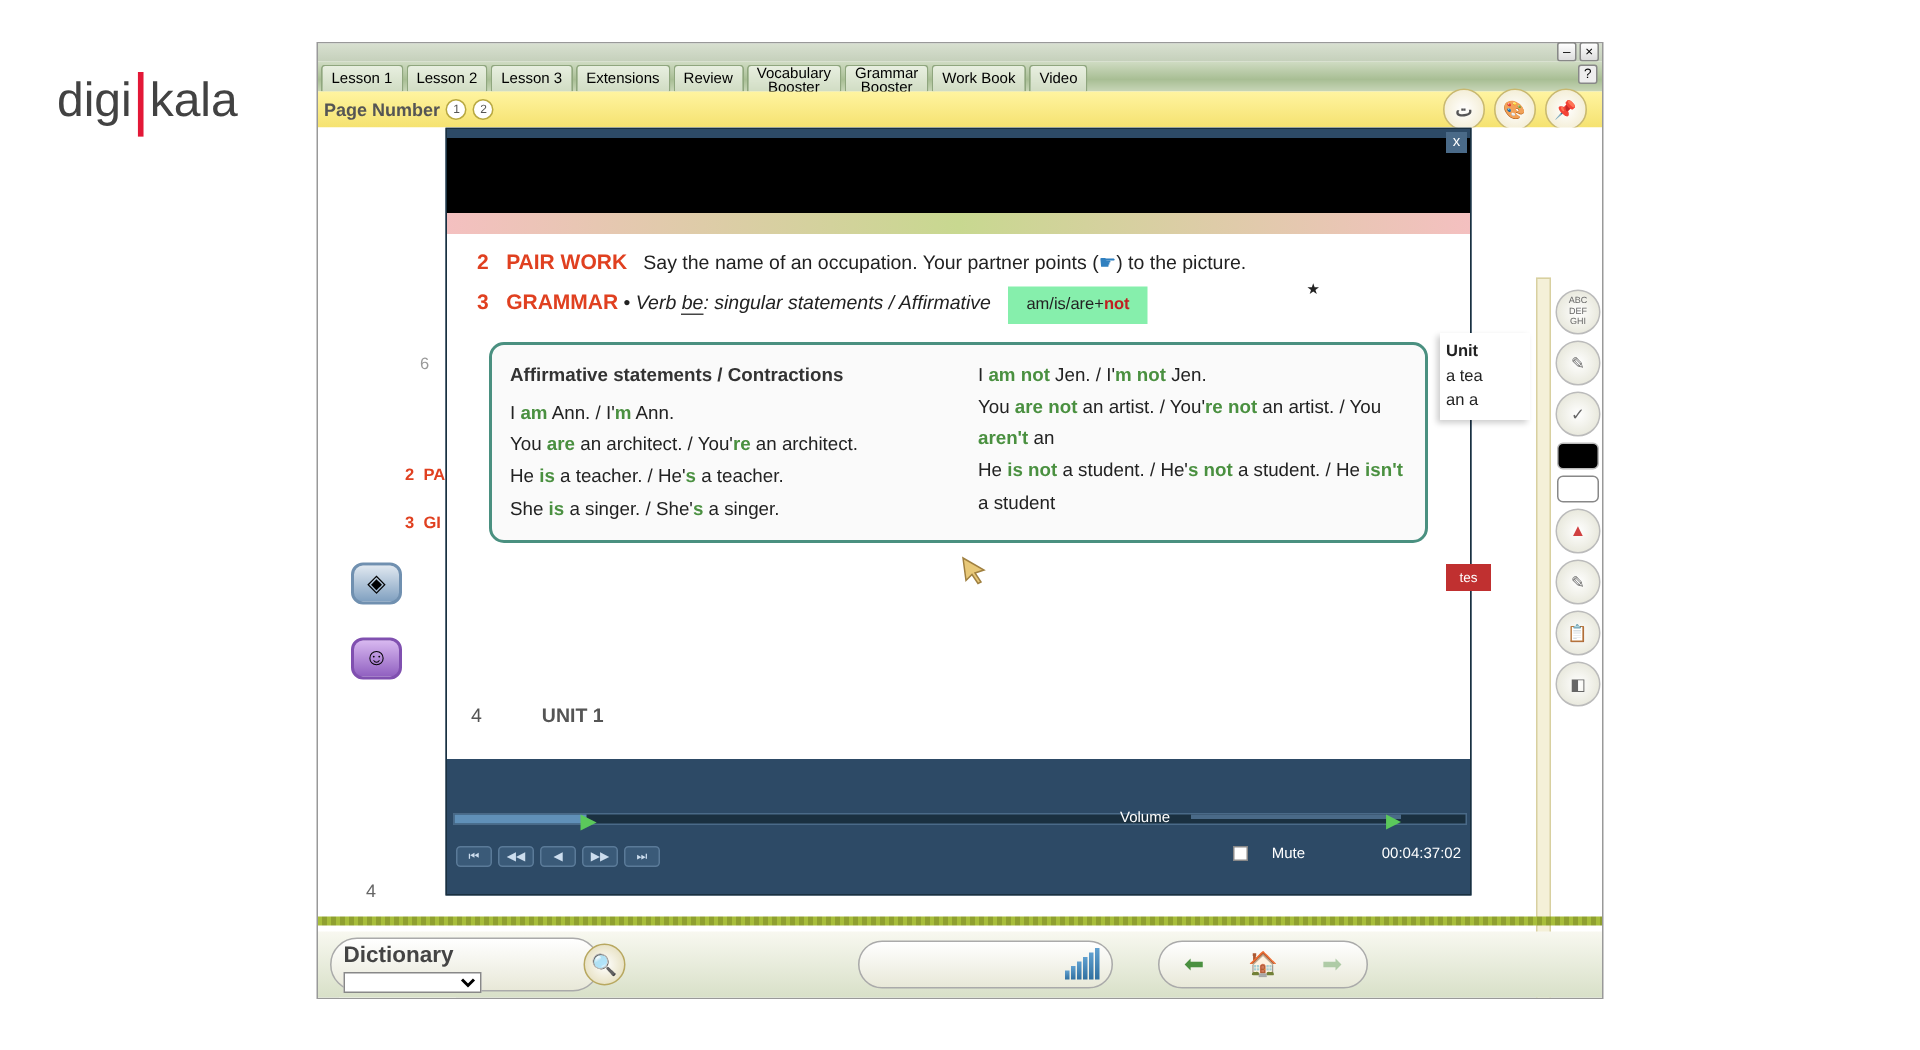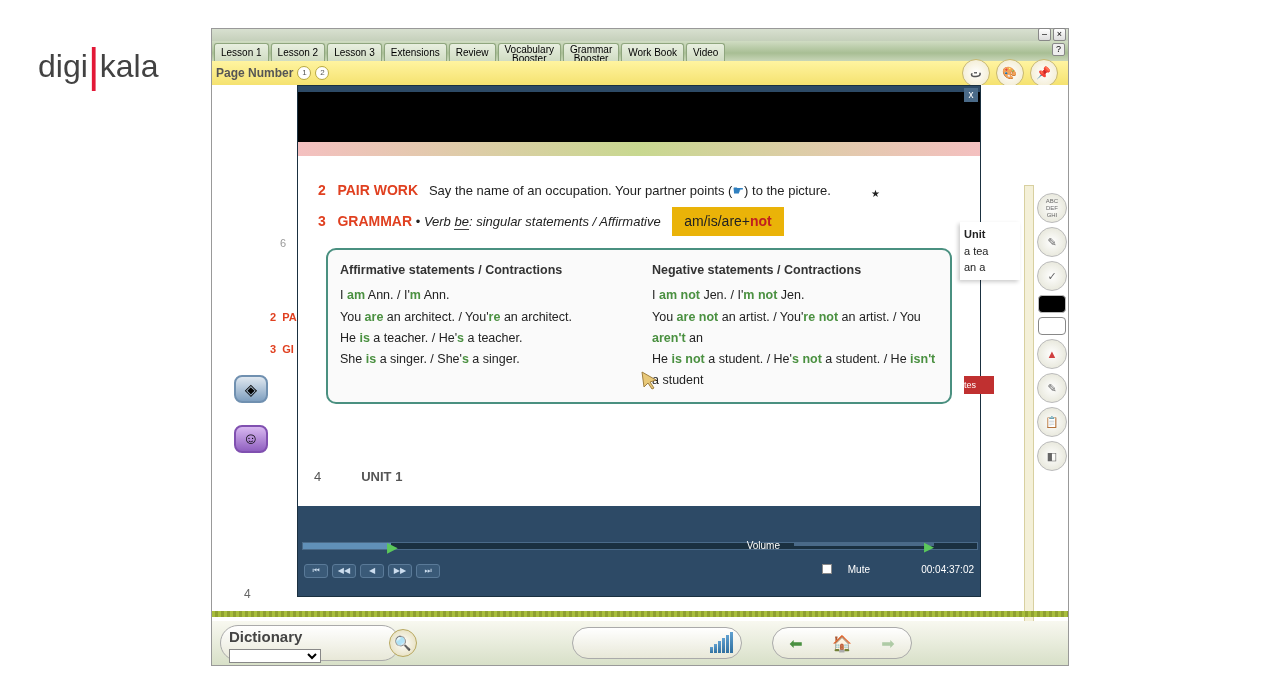--- a/index.html
+++ b/index.html
@@ -28,39 +28,39 @@
 .mini-btn{position:absolute;width:34px;height:28px;border-radius:8px;cursor:pointer;display:flex;align-items:center;justify-content:center;font-size:16px}
 .mini-tv{left:22px;top:290px;background:linear-gradient(#e0e8f0,#80a0c0);border:2px solid #7090b0}
 .mini-face{left:22px;top:340px;background:linear-gradient(#d8b8f0,#9060c0);border:2px solid #8050b0}
 .video-overlay{position:absolute;left:85px;top:0;width:684px;height:512px;background:#2d4a66;border:1px solid #1a3040}
 .vid-close{position:absolute;right:2px;top:2px;width:14px;height:14px;background:#4a6a88;color:#fff;font-size:10px;text-align:center;line-height:14px;cursor:pointer;z-index:5}
 .vid-black{position:absolute;left:0;width:100%;background:#000}
 .vid-black.top{top:6px;height:50px}
 .vid-black.bot{bottom:0;height:32px}
 .vid-content{position:absolute;left:0;top:56px;width:100%;height:364px;background:#fff}
 .vid-content .topstrip{height:14px;background:linear-gradient(90deg,#f4c0c0,#c8d890,#f4c0c0)}
-.lesson-body{padding:24px 20px;font-size:13px;color:#222;line-height:1.5}
+.lesson-body{padding:8px 20px;font-size:13px;color:#222;line-height:1.5}
 .sec-num{color:#e04020;font-weight:bold;font-size:14px;margin-right:8px}
 .sec-title{color:#e04020;font-weight:bold;font-size:14px}
 .sec-text{color:#222}
 .grammar-line{margin-top:6px}
 .grammar-line i{font-style:italic}
 .grammar-line .beu{border-bottom:1px solid #444}
-.highlight-box{display:inline-block;background:#eab308;padding:4px 12px;margin-left:8px;font-size:14px}
+.highlight-box{display:inline-block;background:#86efac;padding:4px 12px;margin-left:8px;font-size:11px}
 .highlight-box .not{color:#c02020;font-weight:bold}
 .star-note{position:absolute;right:100px;top:44px;font-size:10px}
 .side-card{position:absolute;right:-40px;top:80px;width:60px;background:#fff;box-shadow:-2px 2px 4px rgba(0,0,0,.2);padding:4px;font-size:11px}
 .grammar-table{margin:12px 8px 0;border:2px solid #4a9080;border-radius:10px;padding:10px 12px;display:flex;gap:26px;background:#fafafa;font-size:12.5px;line-height:1.7}
 .gt-col{flex:1}
 .gt-head{font-weight:bold;color:#333;margin-bottom:4px}
 .gt-col span.g{color:#4a9040;font-weight:bold}
 .unit-label{position:absolute;left:16px;bottom:20px;font-size:13px;color:#555}
 .unit-label b{font-weight:bold;margin-left:40px}
 .cursor-arrow{position:absolute;left:342px;top:228px;width:20px;height:20px;z-index:8}
-.red-tab{position:absolute;right:-14px;top:234px;width:30px;height:18px;background:#c03030;color:#fff;font-size:9px;line-height:18px}
+.red-tab{position:absolute;right:-14px;top:234px;width:30px;height:18px;background:#c03030;color:#fff;font-size:9px;text-align:center;line-height:18px}
 .vid-blue{position:absolute;left:0;bottom:32px;width:100%;height:16px;background:#9bc8e0}
 .vid-controls{position:absolute;left:0;bottom:0;width:100%;height:60px;background:#2d4a66;color:#fff;font-size:10px}
 .seek{position:absolute;left:4px;top:6px;width:676px;height:8px;background:#1a3040;border:1px solid #4a6a88}
 .seek-fill{position:absolute;left:0;top:0;width:88px;height:100%;background:#6090b8}
 .seek-thumb{position:absolute;left:84px;top:-4px;width:10px;height:14px;color:#5bc85b;font-size:14px}
 .playback-btns{position:absolute;left:6px;top:28px;display:flex;gap:4px}
 .pb-btn{width:24px;height:14px;background:#3a5a78;border:1px solid #5a7a98;border-radius:3px;cursor:pointer;font-size:8px;color:#cde;text-align:center;line-height:12px}
 .vol-label{position:absolute;right:200px;top:4px;font-size:10px}
 .vol-bar{position:absolute;right:46px;top:7px;width:140px;height:3px;background:#4a6a88}
 .vol-thumb{position:absolute;right:46px;top:3px;width:10px;height:10px;color:#5bc85b;font-size:13px}
@@ -173,21 +173,20 @@
             <div class="gt-col">
               <div class="gt-head">Affirmative statements / Contractions</div>
               <div id="aff-rows">
                   <div>I <span class="g">am</span> Ann. / I'<span class="g">m</span> Ann.</div>
                   <div>You <span class="g">are</span> an architect. / You'<span class="g">re</span> an architect.</div>
                   <div>He <span class="g">is</span> a teacher. / He'<span class="g">s</span> a teacher.</div>
                   <div>She <span class="g">is</span> a singer. / She'<span class="g">s</span> a singer.</div>
                 </div>
             </div>
             <div class="gt-col">
-              <div class="gt-head">Negative statements / Contractions</div>
               <div id="neg-rows">
                   <div>I <span class="g">am not</span> Jen. / I'<span class="g">m not</span> Jen.</div>
                   <div>You <span class="g">are not</span> an artist. / You'<span class="g">re not</span> an artist. / You <span class="g">aren't</span> an</div>
                   <div>He <span class="g">is not</span> a student. / He'<span class="g">s not</span> a student. / He <span class="g">isn't</span> a student</div>
                 </div>
             </div>
           </div>
 
           <div class="unit-label">
             <span>4</span><b>UNIT 1</b>

